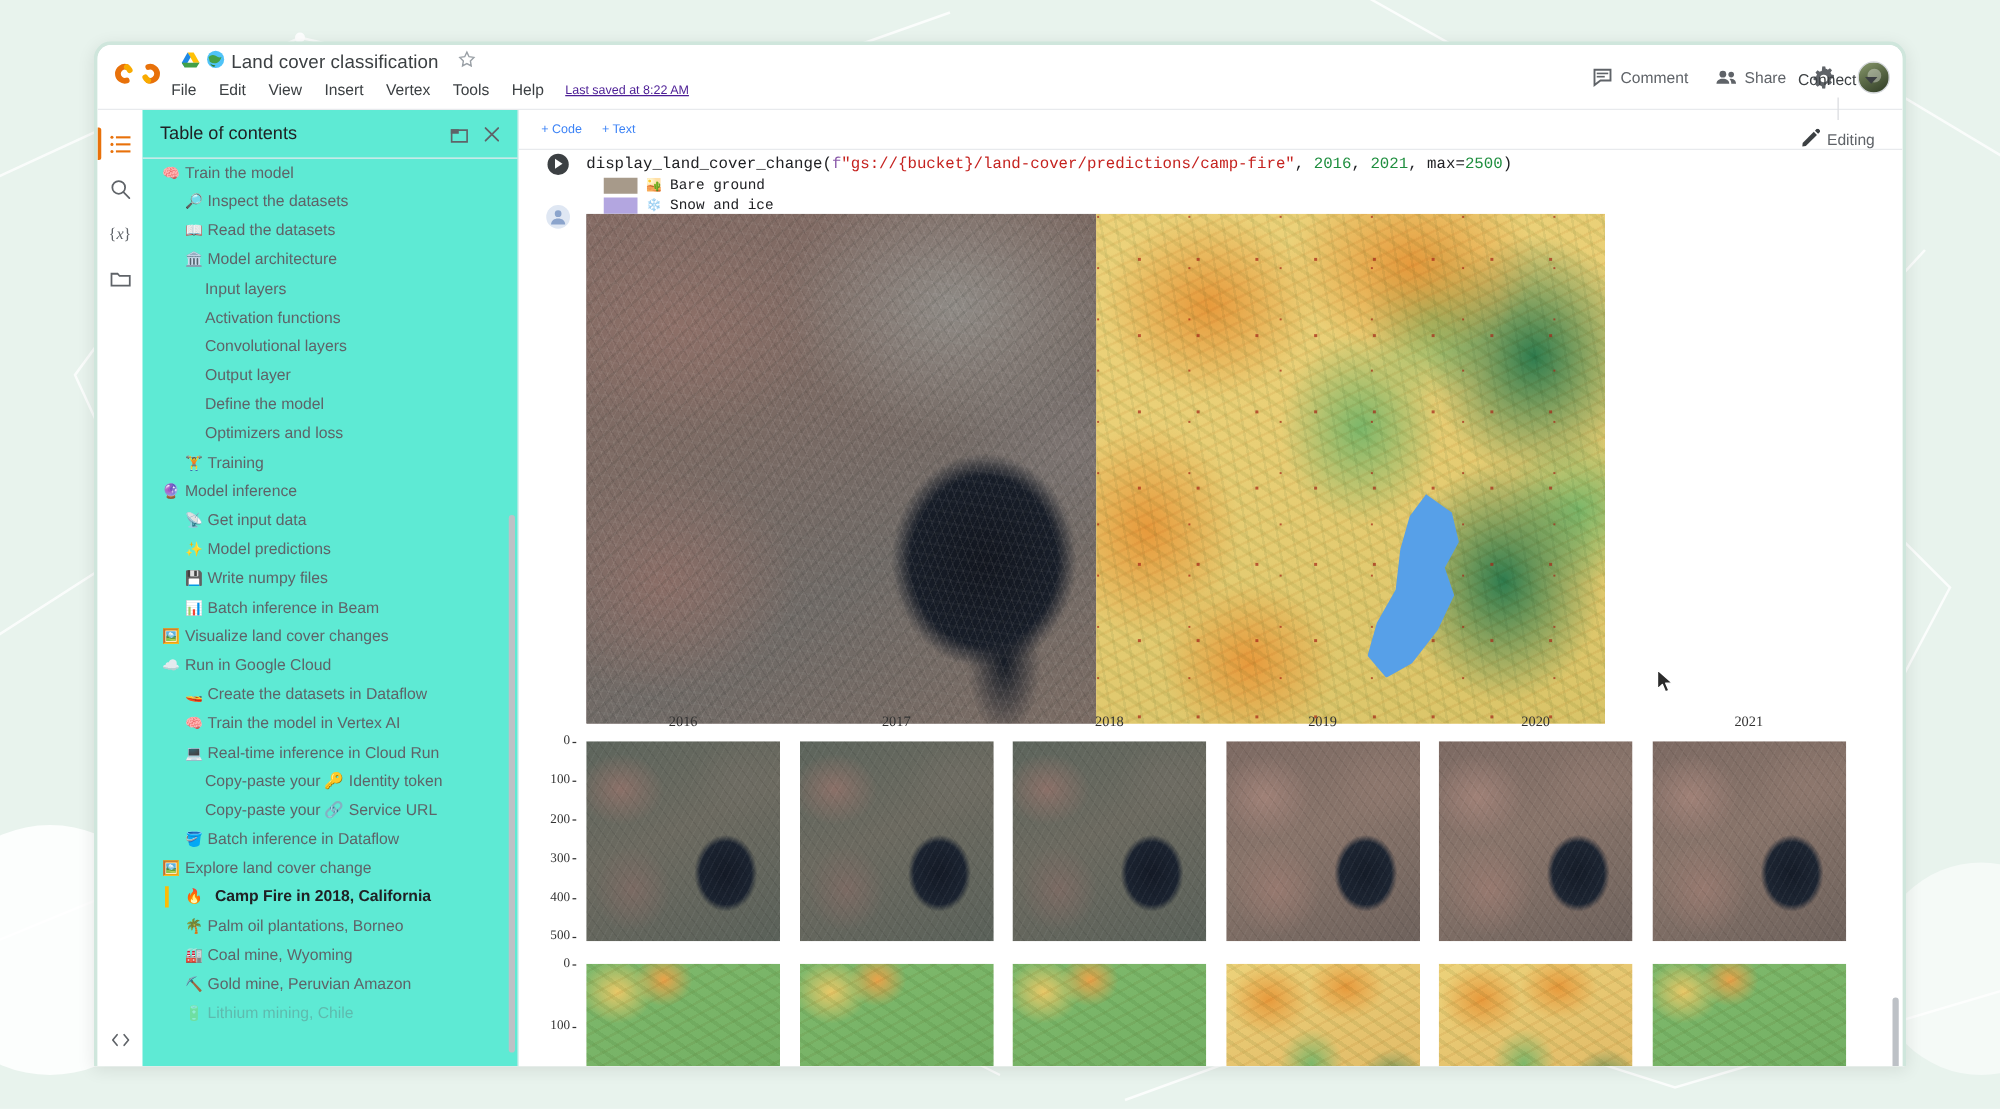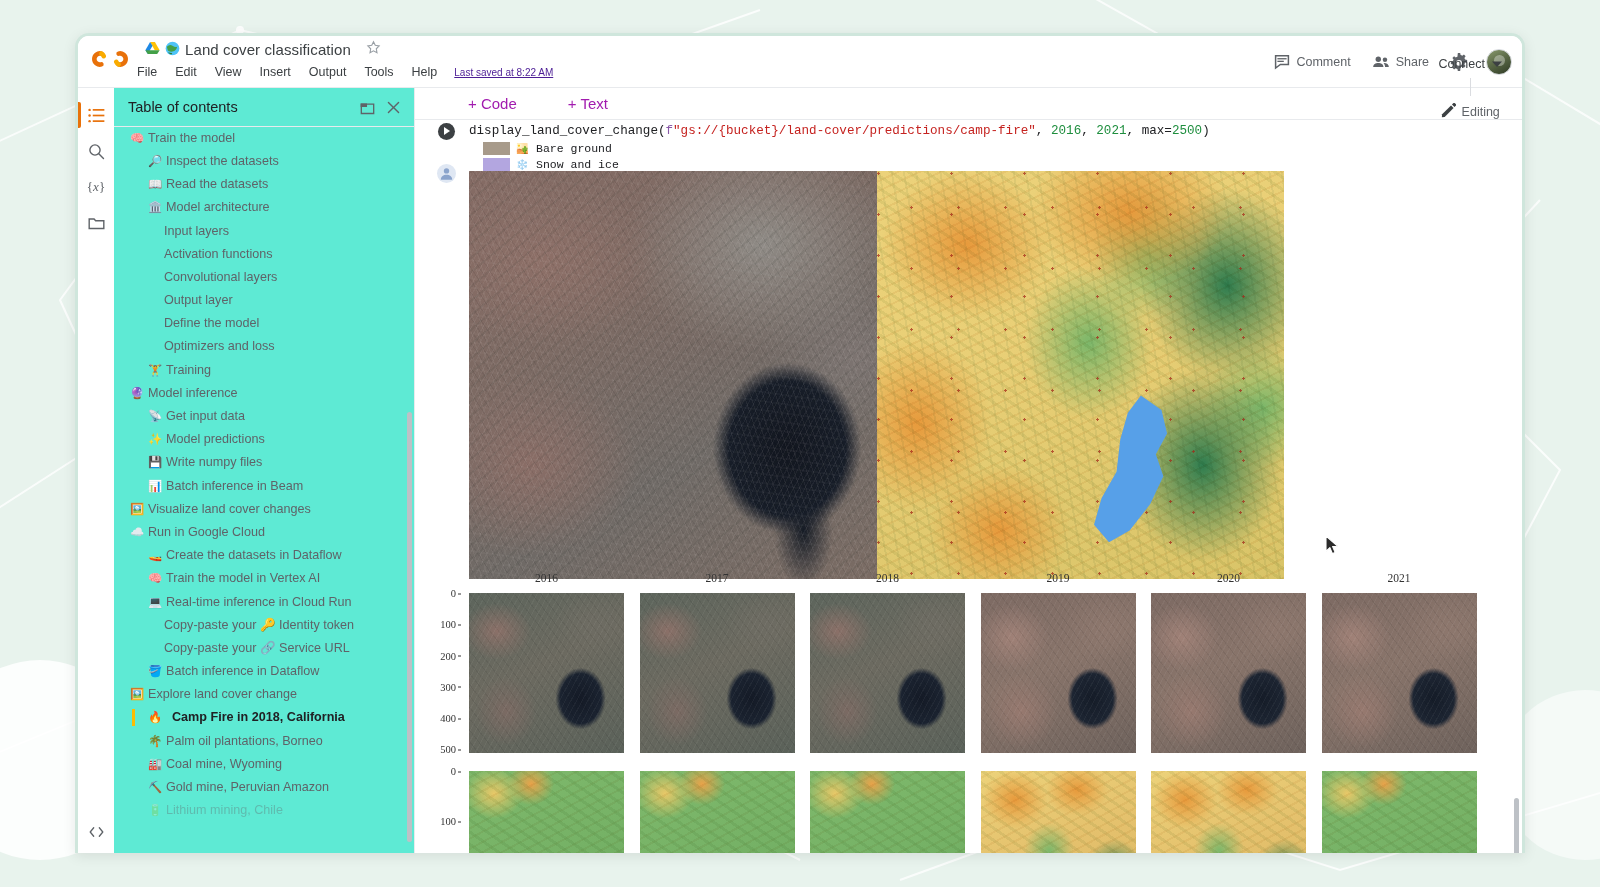--- a/index.html
+++ b/index.html
@@ -84,22 +84,22 @@
   }
 
   
   #toolbar {
     position: absolute; left: 337px; right: 0; top: 52px; height: 32px;
     background: #fff; border-bottom: 1px solid #e8eaed;
     display: flex; align-items: center; padding: 0 10px;
   }
   .tb-add {
     display:flex; align-items:center; gap:3px;
-    font-size: 15px; color: #a21caf; padding: 4px 8px;
-    border-radius: 4px; cursor: pointer; margin-left: 35px;
+    font-size: 10px; color: #3b82f6; padding: 4px 8px;
+    border-radius: 4px; cursor: pointer;
   }
   #toolbar-right {
     margin-left:auto; display:flex; align-items:center; gap:2px;flex-direction:column;
   }
   #connect-btn {
     display:flex; align-items:center; gap:7px; font-size:12.5px;
     color:#3c4043; padding:5px 10px; border-radius:4px; cursor:pointer;
   }
   .tb-divider { width:1px; height:18px; background:#dadce0; margin:0 6px; }
   #editing-btn {
@@ -435,21 +435,21 @@
           <path d="M8 1.8 L9.85 5.7 L14 6.3 L11 9.35 L11.7 13.6 L8 11.6 L4.3 13.6 L5 9.35 L2 6.3 L6.15 5.7 Z"></path>
         </svg>
       </span>
     </div>
 
     <div id="menu-items">
       <div class="menu-item">File</div>
       <div class="menu-item">Edit</div>
       <div class="menu-item">View</div>
       <div class="menu-item">Insert</div>
-      <div class="menu-item">Output</div>
+      <div class="menu-item">Vertex</div>
       <div class="menu-item">Tools</div>
       <div class="menu-item">Help</div>
       <div id="last-saved">Last saved at 8:22 AM</div>
     </div>
 
     <div id="menubar-right">
       <div class="mb-btn">
         <span class="mb-icon">
           <svg width="16" height="16" viewBox="0 0 16 16" fill="#5f6368">
             <path d="M1.6 1.8 h12.8 v8.6 h-8 l-4.8 3.6 z" fill="none" stroke="#5f6368" stroke-width="1.5"></path>

